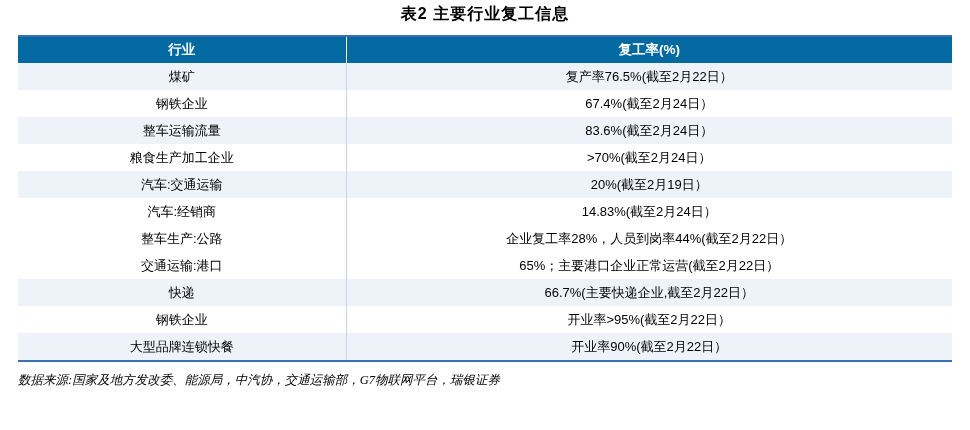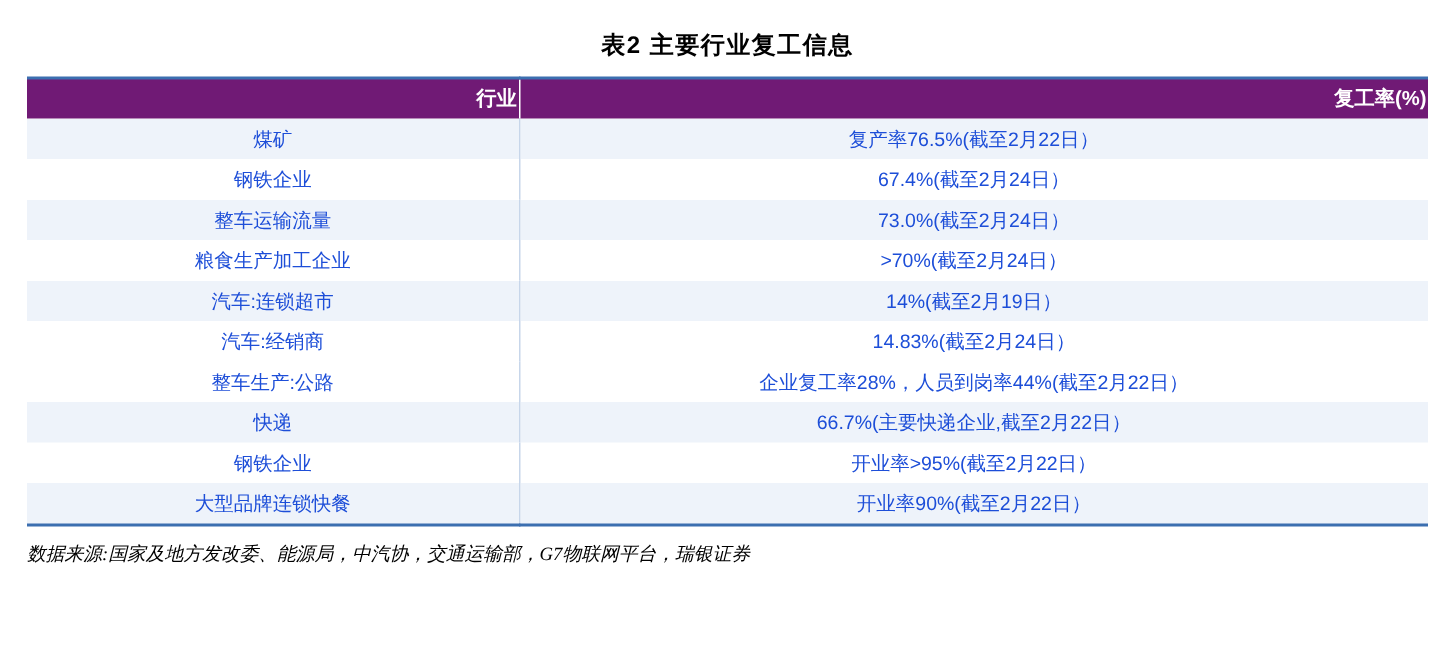--- a/index.html
+++ b/index.html
@@ -18,59 +18,59 @@
     position: relative;
     width: 970px;
     height: 430px;
     box-sizing: border-box;
   }
   .title {
     text-align: center;
     font-size: 16px;
     font-weight: bold;
     letter-spacing: 1px;
-    padding-top: 20px;
+    padding-top: 4px;
     padding-bottom: 10px;
     color: #000;
   }
   .table-wrap {
     padding: 0 18px;
   }
   table.info-table {
     border-collapse: collapse;
     width: 934px;
     table-layout: fixed;
     border-top: 2px solid #3c6fb0;
     border-bottom: 2px solid #3c6fb0;
   }
   table.info-table col.c1 { width: 328px; }
   table.info-table col.c2 { width: 606px; }
   thead th {
-    background: #701a75;
+    background: #0369a1;
     color: #ffffff;
     font-size: 13.5px;
     font-weight: bold;
     height: 24px;
     line-height: 24px;
-    text-align: right;
+    text-align: center;
     border-left: 1px solid #ffffff;
     border-right: 1px solid #ffffff;
   }
   thead th.first {
     border-left: none;
   }
   thead th.last {
     border-right: none;
   }
   tbody td {
     font-size: 13px;
     height: 25px;
     line-height: 25px;
     text-align: center;
-    color: #1d4ed8;
+    color: #000000;
     border: none;
     white-space: nowrap;
     overflow: hidden;
   }
   tbody tr.odd td {
     background: #eef3fa;
   }
   tbody tr.even td {
     background: #ffffff;
   }
@@ -109,37 +109,41 @@
         <tr class="odd">
           <td>煤矿</td>
           <td class="cell-sep">复产率76.5%(截至2月22日）</td>
         </tr>
         <tr class="even">
           <td>钢铁企业</td>
           <td class="cell-sep">67.4%(截至2月24日）</td>
         </tr>
         <tr class="odd">
           <td>整车运输流量</td>
-          <td class="cell-sep">73.0%(截至2月24日）</td>
+          <td class="cell-sep">83.6%(截至2月24日）</td>
         </tr>
         <tr class="even">
           <td>粮食生产加工企业</td>
           <td class="cell-sep">&gt;70%(截至2月24日）</td>
         </tr>
         <tr class="odd">
-          <td>汽车:连锁超市</td>
-          <td class="cell-sep">14%(截至2月19日）</td>
+          <td>汽车:交通运输</td>
+          <td class="cell-sep">20%(截至2月19日）</td>
         </tr>
         <tr class="even">
           <td>汽车:经销商</td>
           <td class="cell-sep">14.83%(截至2月24日）</td>
         </tr>
         <tr class="even">
           <td>整车生产:公路</td>
           <td class="cell-sep">企业复工率28%，人员到岗率44%(截至2月22日）</td>
+        </tr>
+        <tr class="even">
+          <td>交通运输:港口</td>
+          <td class="cell-sep">65%；主要港口企业正常运营(截至2月22日）</td>
         </tr>
         <tr class="odd">
           <td>快递</td>
           <td class="cell-sep">66.7%(主要快递企业,截至2月22日）</td>
         </tr>
         <tr class="even">
           <td>钢铁企业</td>
           <td class="cell-sep">开业率&gt;95%(截至2月22日）</td>
         </tr>
         <tr class="odd">

